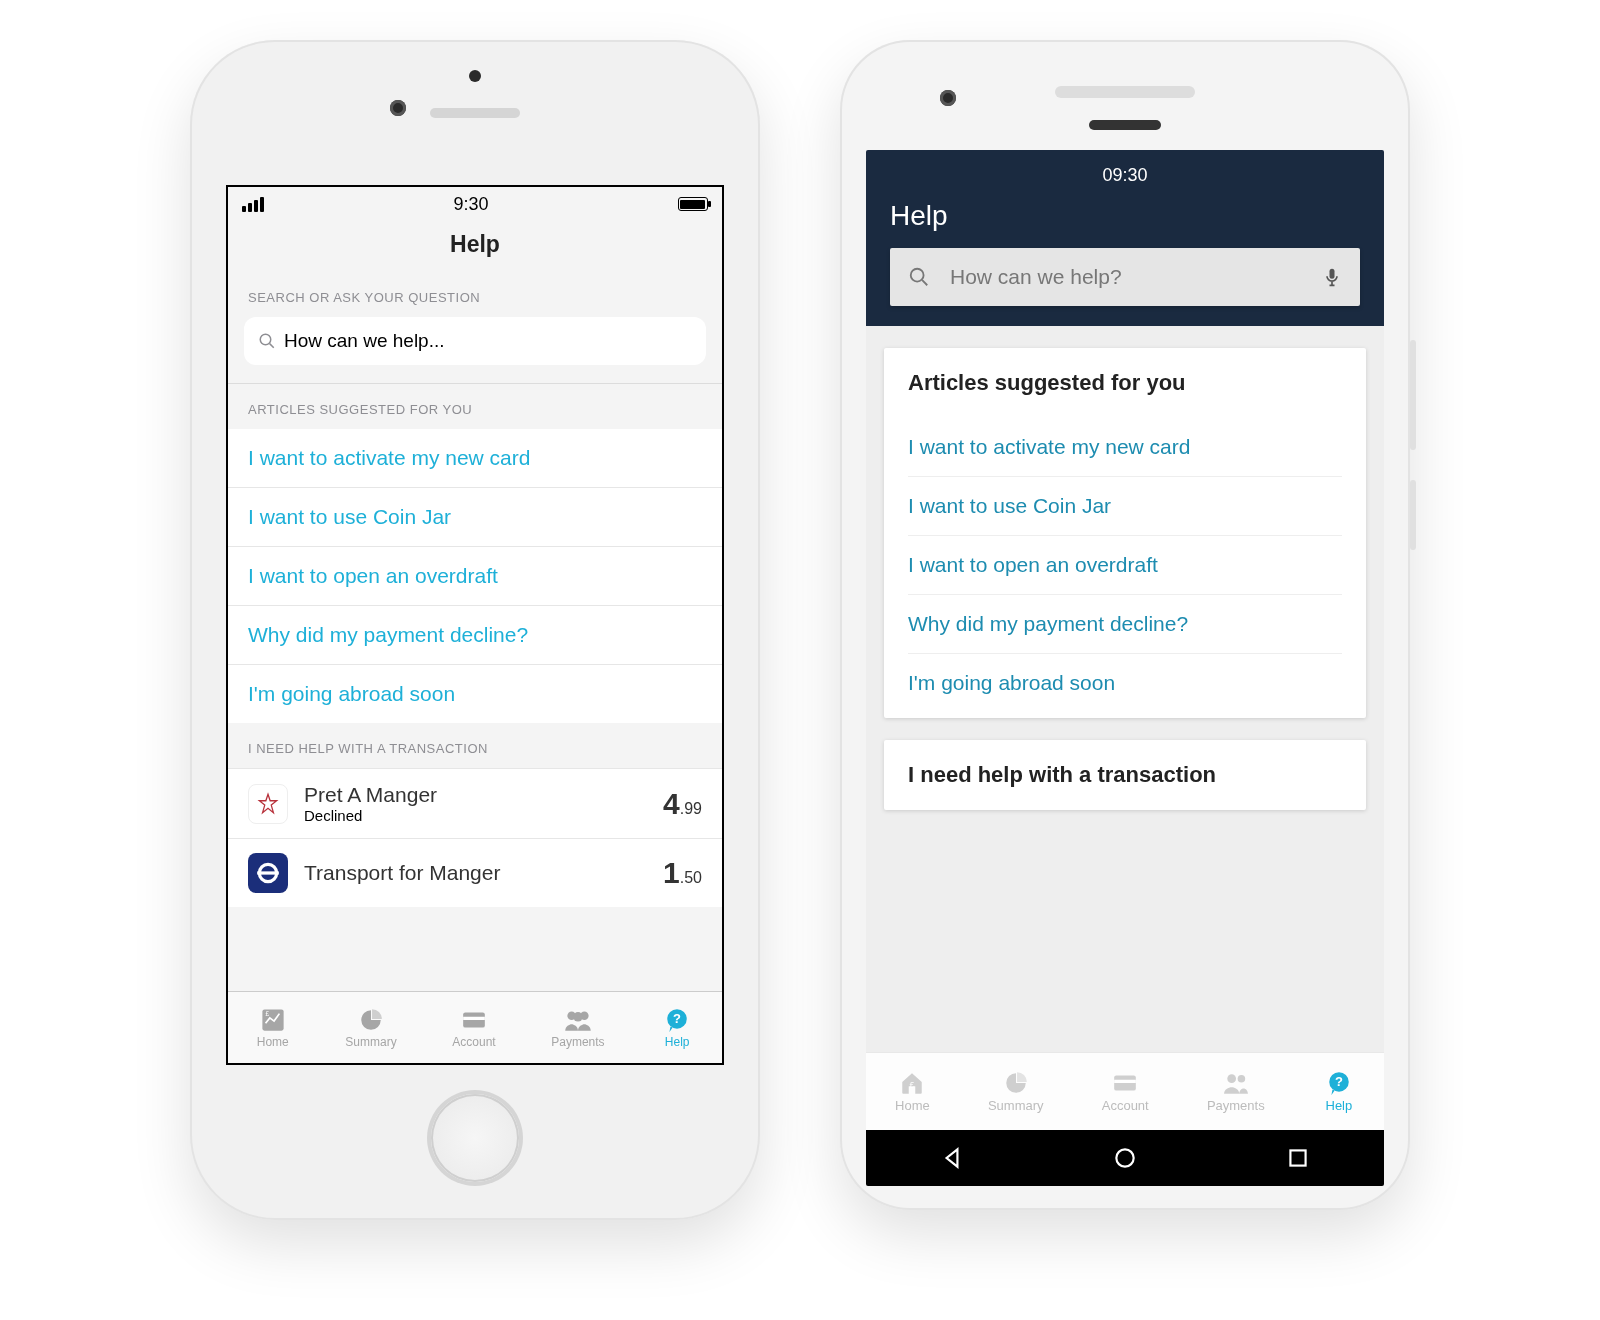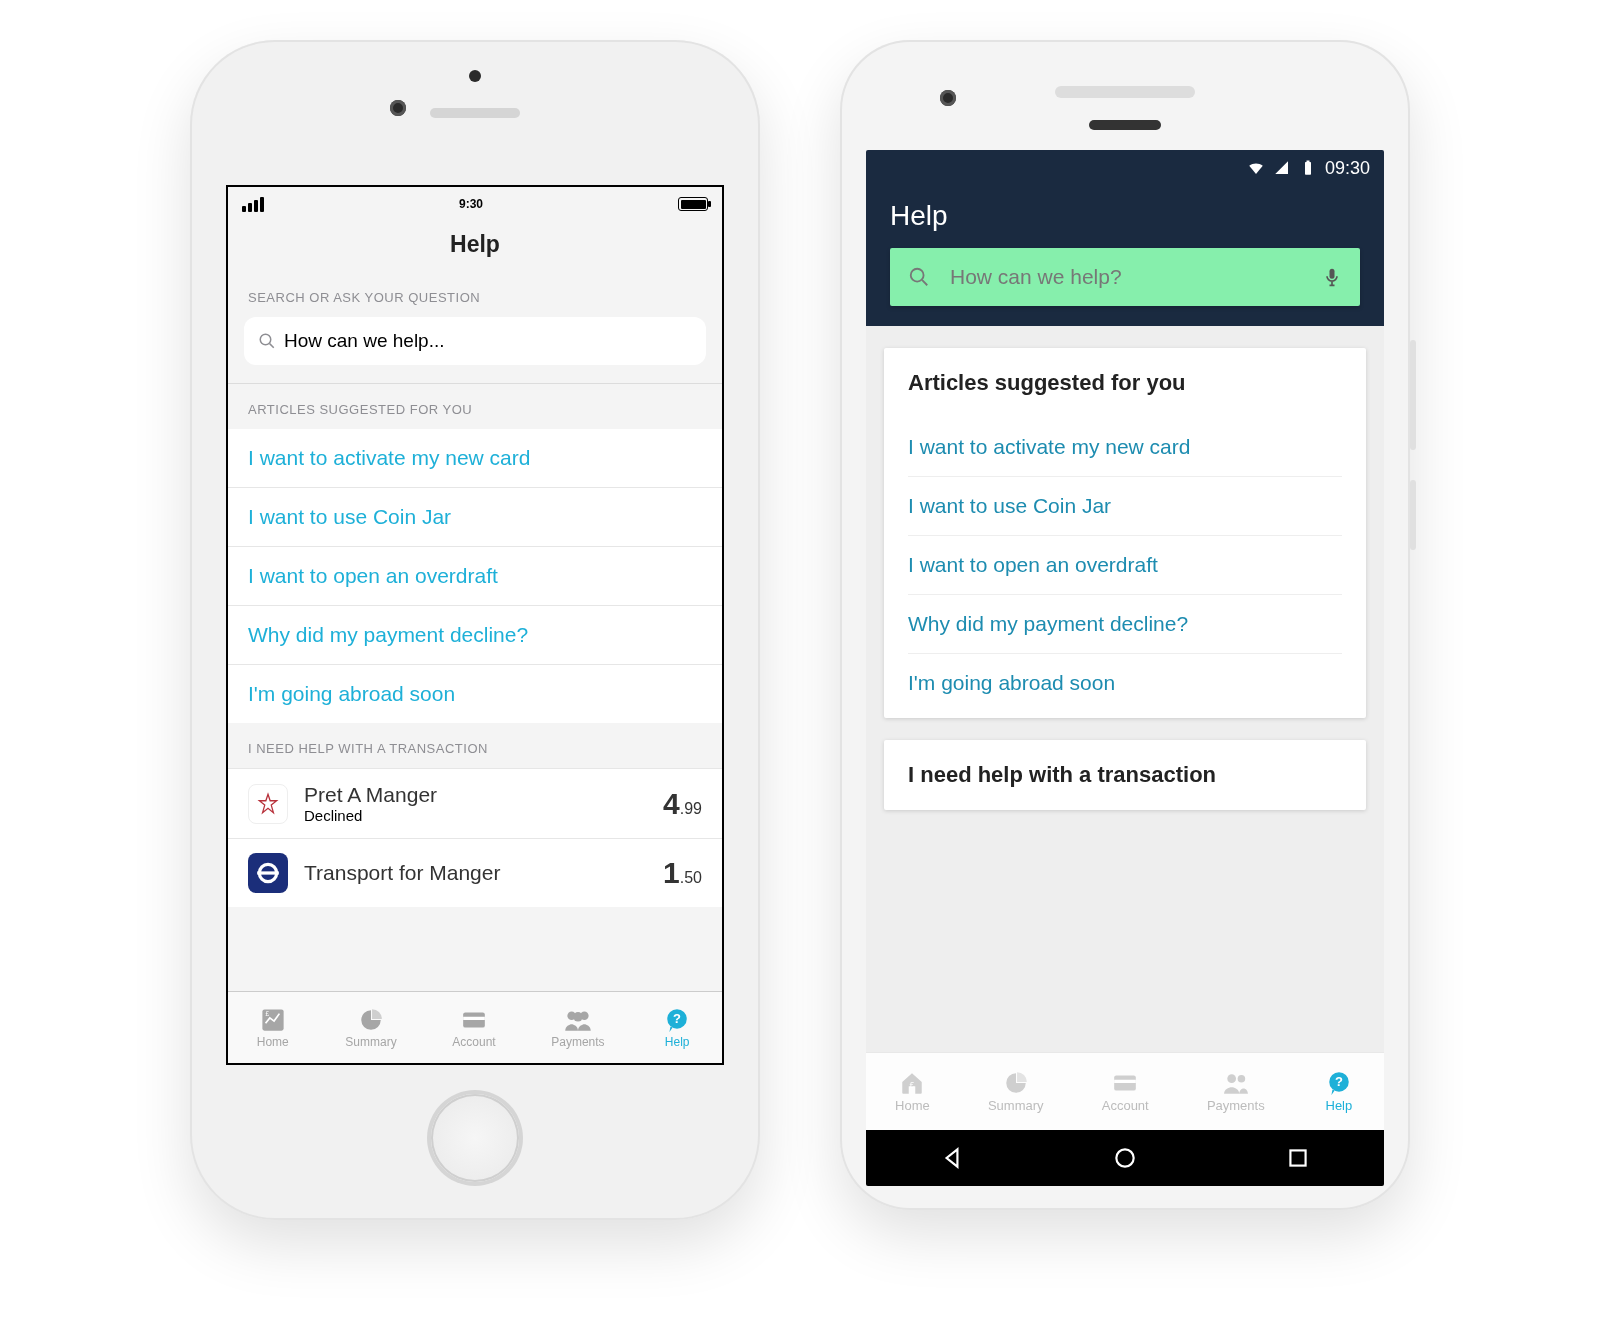--- a/index.html
+++ b/index.html
@@ -51,21 +51,21 @@
   .iphone-screen {
     width:100%; height:100%;
     background:#f4f4f4; border:2px solid #000;
     overflow:hidden; display:flex; flex-direction:column;
   }
 
   
   .ios-status {
     height:34px; display:flex; align-items:center;
     justify-content:space-between;
-    padding:0 14px; font-size:12px; font-weight:700; color:#000;
+    padding:0 14px; font-size:18px; font-weight:400; color:#000;
     background:#f4f4f4;
   }
   .ios-signal { display:flex; gap:2px; align-items:flex-end; }
   .ios-signal span { width:4px; background:#000; border-radius:1px;}
   .ios-signal span:nth-child(1){height:6px}
   .ios-signal span:nth-child(2){height:9px}
   .ios-signal span:nth-child(3){height:12px}
   .ios-signal span:nth-child(4){height:15px}
   .ios-battery { width:30px;height:14px;border:1.5px solid #000;border-radius:3px;position:relative;}
   .ios-battery::after{content:"";position:absolute;right:-4px;top:3px;width:3px;height:6px;background:#000;border-radius:1px;}
@@ -127,28 +127,28 @@
   .pixel-dot-cam{position:absolute;top:50px;left:100px;width:16px;height:16px;border-radius:50%;background:#2a2a2a;box-shadow:inset 0 0 0 3px #555;}
   .pixel-speaker-top{position:absolute;top:46px;left:50%;transform:translateX(-50%);width:140px;height:12px;border-radius:8px;background:#ddd;}
   .pixel-speaker-mid{position:absolute;top:80px;left:50%;transform:translateX(-50%);width:72px;height:10px;border-radius:6px;background:#333;}
   .pixel-screen{width:100%;height:100%;overflow:hidden;background:#eeeeee;display:flex;flex-direction:column;border-radius:2px;}
   .pixel-btn-right{position:absolute;right:-6px;top:300px;width:6px;height:110px;background:#e0e0e0;border-radius:3px;}
   .pixel-btn-right2{position:absolute;right:-6px;top:440px;width:6px;height:70px;background:#e0e0e0;border-radius:3px;}
 
   .android-status{
     height:36px;background:#1a2a40;color:#fff;
     display:flex;justify-content:flex-end;align-items:center;
-    gap:8px; padding:0 14px; font-size:18px; font-weight:500;
+    gap:8px; padding:0 14px; font-size:18px; font-weight:500;flex-direction:column;
   }
   .android-status svg{width:18px;height:18px;fill:#fff;}
 
   .android-appbar{background:#1a2a40;color:#fff;padding:14px 24px 20px;}
   .android-title{font-size:28px;font-weight:500;margin-bottom:16px;}
   .android-search{
-    background:#86efac;height:58px;border-radius:2px;
+    background:#e5e5e5;height:58px;border-radius:2px;
     display:flex;align-items:center;padding:0 18px;
     color:#777;font-size:21px;gap:20px;
     box-shadow:0 2px 4px rgba(0,0,0,.2);
   }
   .android-search .spacer{flex:1;}
 
   .android-body{flex:1;overflow:hidden;padding:22px 18px 0;}
   .android-card{
     background:#fff;border-radius:2px;
     box-shadow:0 1px 4px rgba(0,0,0,.15);

